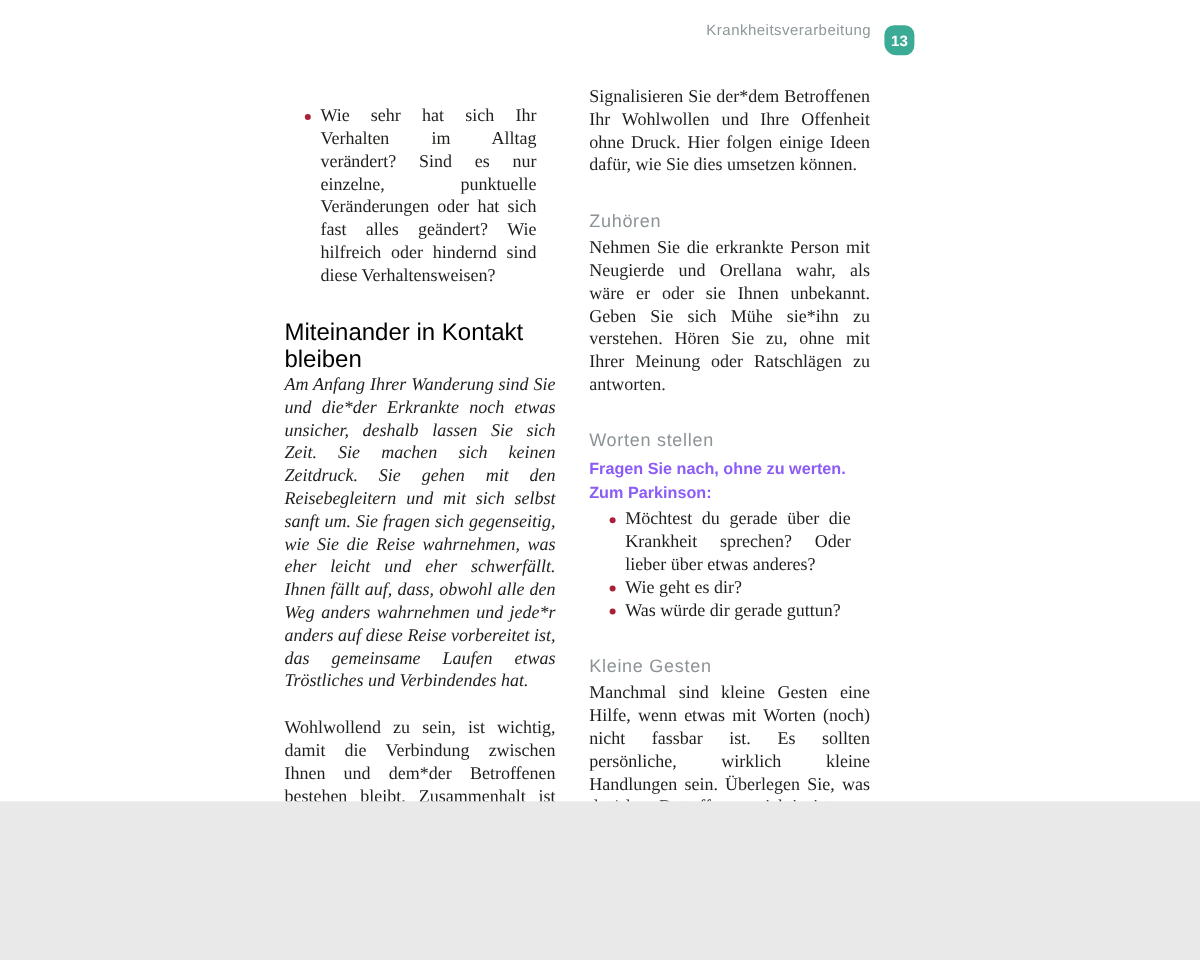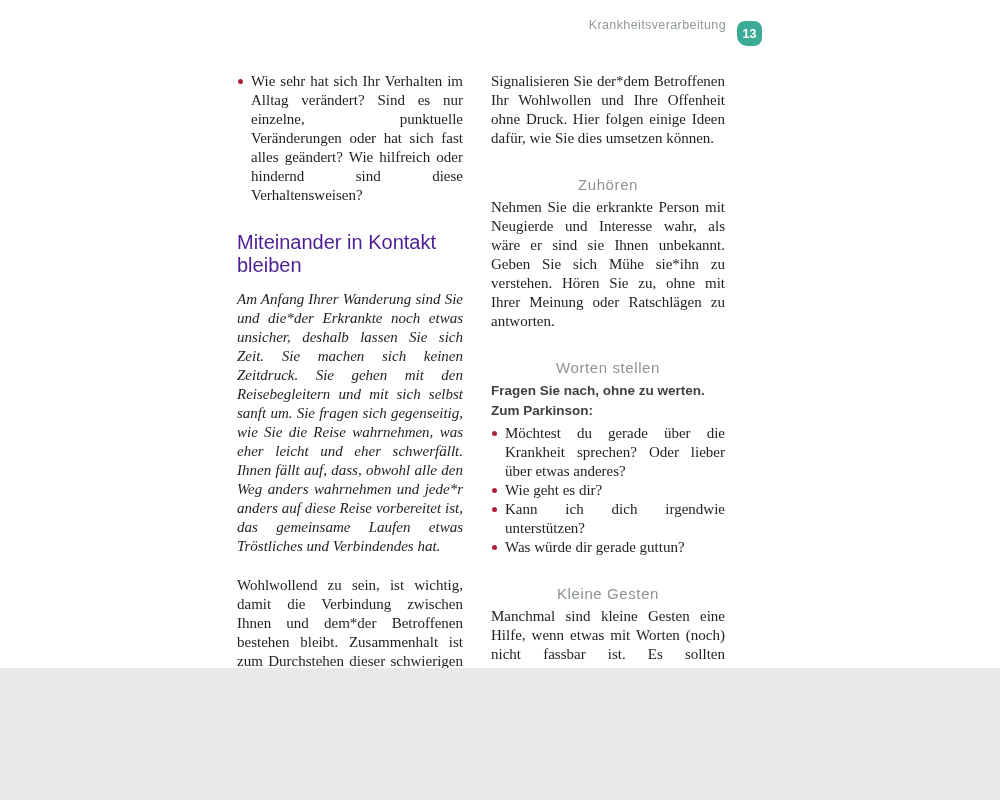--- a/index.html
+++ b/index.html
@@ -57,27 +57,27 @@
   .col-right { width: 234px; }
 
   p {
     margin: 0;
     font-size: 15px;
     line-height: 19px;
     text-align: justify;
     hyphens: auto;
     font-family: Liberation Serif, serif;
   }
-  .italic-para { font-style: italic; margin-top: 13px; }
+  .italic-para { font-style: italic; }
   .body-para   { margin-top: 20px; }
 
   
   ul.bullet-list {
     list-style: none;
-    margin: 0;
+    margin: 16px;
     padding: 0;
   }
   ul.bullet-list li {
     display: flex;
     font-size: 15px;
     line-height: 19px;
   }
   ul.bullet-list .dot {
     width: 5px;
     height: 5px;
@@ -91,37 +91,36 @@
     hyphens: auto;
   }
 
   
   h2.red-heading {
     margin: 26px 0 0 0;
     font-family: "Liberation Sans", sans-serif;
     font-weight: 400;
     font-size: 20px;
     line-height: 23px;
-    color: #4c1d95;
+    color: #000000;
   }
   h3.subhead {
     margin: 28px 0 5px 0;
     font-family: "Liberation Sans", sans-serif;
     font-weight: 400;
     font-size: 15px;
     letter-spacing: 0.6px;
     color: #8c9396;
-    text-align: center;
   }
   .red-bold {
     font-family: "Liberation Sans", sans-serif;
     font-weight: bold;
     font-size: 13.5px;
     line-height: 20px;
-    color: #404040;
+    color: #8b5cf6;
     text-align: left;
     hyphens: none;
   }
   .questions-list { margin-top: 3px !important; }
 
   
   .page-footer {
     position: absolute;
     top: 781px;
     left: 237px;
@@ -157,41 +156,37 @@
 
       <p class="italic-para">Am Anfang Ihrer Wanderung sind Sie und die*der Erkrankte noch etwas unsicher, deshalb lassen Sie sich Zeit. Sie machen sich keinen Zeitdruck. Sie gehen mit den Reisebegleitern und mit sich selbst sanft um. Sie fragen sich gegenseitig, wie Sie die Reise wahrnehmen, was eher leicht und eher schwerfällt. Ihnen fällt auf, dass, obwohl alle den Weg anders wahrnehmen und jede*r anders auf diese Reise vorbereitet ist, das gemeinsame Laufen etwas Tröstliches und Verbindendes hat.</p>
 
       <p class="body-para">Wohlwollend zu sein, ist wichtig, damit die Verbindung zwischen Ihnen und dem*der Betroffenen bestehen bleibt. Zusammenhalt ist zum Durchstehen dieser schwierigen Zeit besonders wichtig. Zusammenhalt bedeutet nicht, dass Sie genau gleich handeln und denken müssen, sondern, dass Sie dem Handeln und Denken der anderen respektvoll gegenübertreten und sich gegenseitig stützen.</p>
     </div>
 
     <div class="col-right">
       <p>Signalisieren Sie der*dem Betroffenen Ihr Wohlwollen und Ihre Offenheit ohne Druck. Hier folgen einige Ideen dafür, wie Sie dies umsetzen können.</p>
 
       <h3 class="subhead">Zuhören</h3>
-      <p>Nehmen Sie die erkrankte Person mit Neugierde und Interesse wahr, als wäre er sind sie Ihnen unbekannt. Geben Sie sich Mühe sie*ihn zu verstehen. Hören Sie zu, ohne mit Ihrer Meinung oder Ratschlägen zu antworten.</p>
+      <p>Nehmen Sie die erkrankte Person mit Neugierde und Orellana wahr, als wäre er oder sie Ihnen unbekannt. Geben Sie sich Mühe sie*ihn zu verstehen. Hören Sie zu, ohne mit Ihrer Meinung oder Ratschlägen zu antworten.</p>
 
       <h3 class="subhead">Worten stellen</h3>
       <p class="red-bold">Fragen Sie nach, ohne zu werten.</p>
       <p class="red-bold">Zum Parkinson:</p>
 
       <ul class="bullet-list questions-list">
         <li>
           <span class="dot"></span>
           <span class="li-text">Möchtest du gerade über die Krankheit sprechen? Oder lieber über etwas anderes?</span>
         </li>
         <li>
           <span class="dot"></span>
           <span class="li-text">Wie geht es dir?</span>
         </li>
         <li>
           <span class="dot"></span>
-          <span class="li-text">Kann ich dich irgendwie unterstützen?</span>
-        </li>
-        <li>
-          <span class="dot"></span>
           <span class="li-text">Was würde dir gerade guttun?</span>
         </li>
       </ul>
 
       <h3 class="subhead">Kleine Gesten</h3>
       <p>Manchmal sind kleine Gesten eine Hilfe, wenn etwas mit Worten (noch) nicht fassbar ist. Es sollten persönliche, wirklich kleine Handlungen sein. Überlegen Sie, was der*dem Betroffenen wichtig ist, was sie oder er gern mag, was ihr oder ihm guttut. Da dies individuell und persönlich ist, sind folgende Beispiele nur als Gedankenanstoß gedacht:</p>
     </div>
   </div>
 
   <div class="page-footer">aus: Orellana, Parkinson - Der Ratgeber für Angehörige (ISBN 9783432117829) © 2024 TRIAS Verlag</div>

